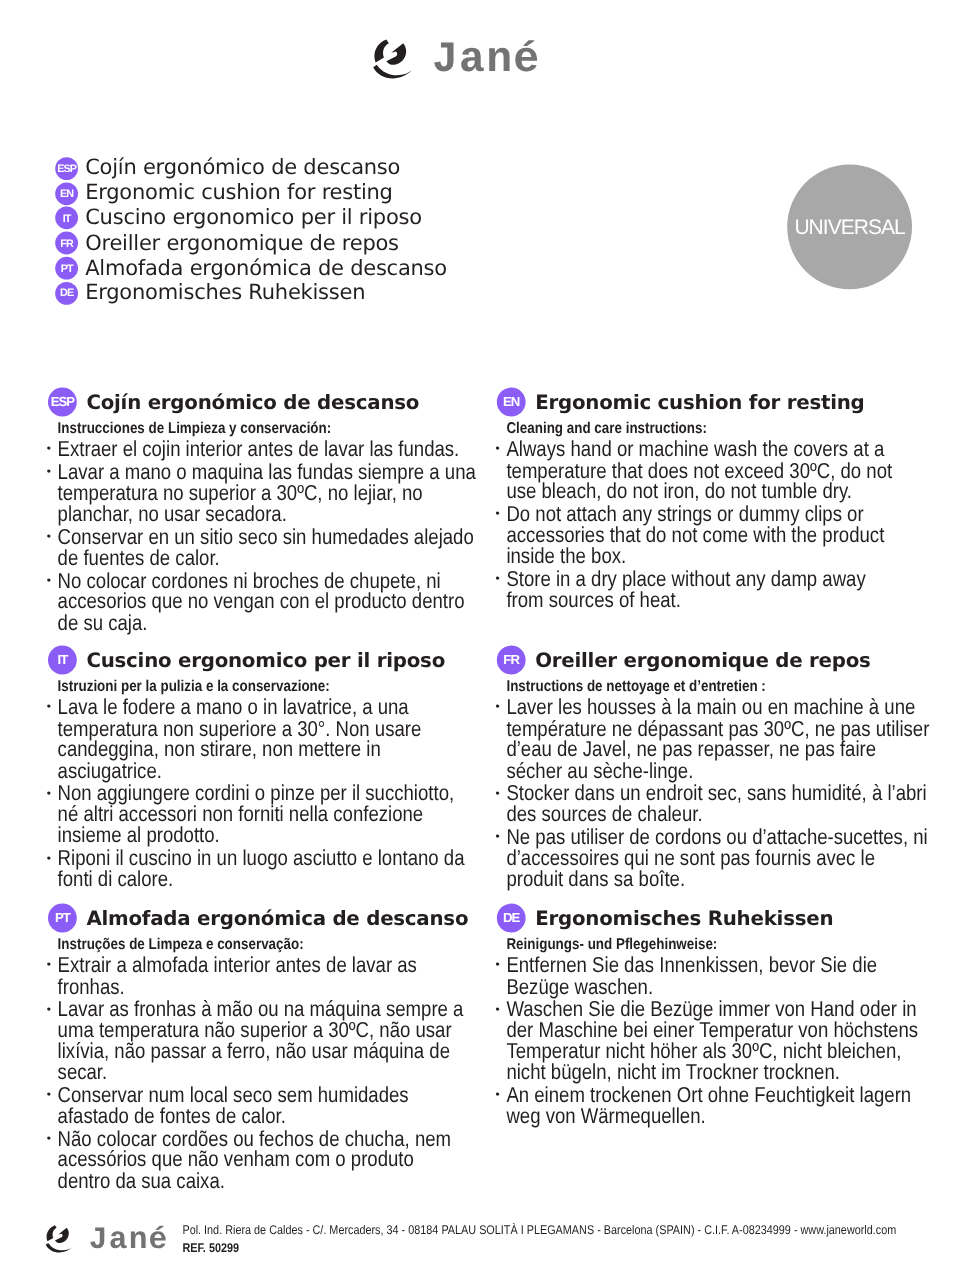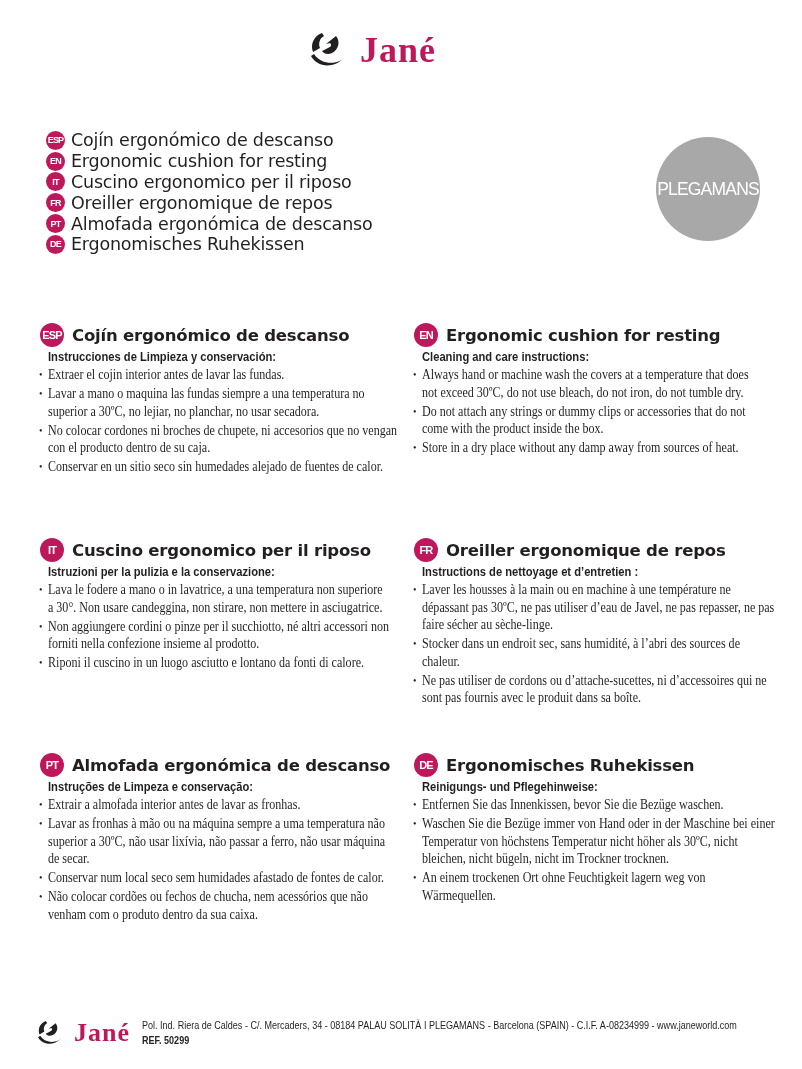--- a/index.html
+++ b/index.html
@@ -1,37 +1,37 @@
 <!DOCTYPE html>
 <html><head>
   <meta charset="utf-8">
   <style>
     * { margin: 0; padding: 0; box-sizing: border-box; }
     html, body { width: 802px; height: 1069px; background: #ffffff; overflow: hidden; }
     body { position: relative; font-family: "Liberation Sans", "DejaVu Sans", sans-serif; color: #231f20; }
 
     .logo-top { position: absolute; left: 308px; top: 28px; width: 186px; height: 44px; display: flex; align-items: center; }
     .logo-mark { width: 40px; height: 40px; }
-    .logo-word { font-family: Liberation Serif, serif; font-weight: bold; font-size: 36px; letter-spacing: 1px; margin-left: 12px; line-height: 1; color: #be185d; }
+    .logo-word { font-family: Liberation Mono, monospace; font-weight: bold; font-size: 36px; letter-spacing: 1px; margin-left: 12px; line-height: 1; color: #737373; }
 
     .title-list { position: absolute; left: 46px; top: 130px; }
     .title-row { display: flex; align-items: center; height: 20.8px; }
     .title-row .txt { font-family: "DejaVu Sans", sans-serif; font-size: 17.5px; line-height: 20px; color: #231f20; letter-spacing: -0.2px; }
 
-    .badge { display: inline-flex; align-items: center; justify-content: center; width: 19px; height: 19px; border-radius: 50%; background: #be185d; color: #ffffff; font-family: "Liberation Sans", sans-serif; font-weight: bold; font-size: 9px; letter-spacing: -0.8px; margin-right: 6px; flex-shrink: 0; }
+    .badge { display: inline-flex; align-items: center; justify-content: center; width: 19px; height: 19px; border-radius: 50%; background: #8b5cf6; color: #ffffff; font-family: "Liberation Sans", sans-serif; font-weight: bold; font-size: 9px; letter-spacing: -0.8px; margin-right: 6px; flex-shrink: 0; }
     .badge.lg { width: 24px; height: 24px; font-size: 11px; margin-right: 8px; }
 
     .universal { position: absolute; left: 656px; top: 137px; width: 104px; height: 104px; border-radius: 50%; background: #a8a8a8; display: flex; align-items: center; justify-content: center; color: #ffffff; font-family: "Liberation Sans", sans-serif; font-size: 17.5px; letter-spacing: -0.8px; }
 
     .section { position: absolute; }
     .sec-head { display: flex; align-items: center; height: 26px; white-space: nowrap; }
     .sec-head .h { font-family: "DejaVu Sans", sans-serif; font-weight: bold; font-size: 16.5px; color: #231f20; letter-spacing: -0.2px; }
     .sub { font-family: "Liberation Sans", sans-serif; font-weight: bold; font-size: 13px; line-height: 18px; margin-left: 8px; margin-top: 0px; transform: scaleX(0.86); transform-origin: left; white-space: nowrap; }
     .bullets { list-style: none; }
-    .bullets li { position: relative; padding-left: 8px; font-family: Liberation Serif, serif; font-size: 14px; line-height: 17.5px; margin-bottom: 1.5px; }
+    .bullets li { position: relative; padding-left: 8px; font-family: Liberation Sans, sans-serif; font-size: 18px; line-height: 17.5px; margin-bottom: 1.5px; }
     .bullets li::before { content: "•"; position: absolute; left: -1px; top: 0; font-size: 10px; }
     .bullets li span { display: block; transform: scaleX(0.86); transform-origin: left; width: 116%; }
 
     .footer { position: absolute; left: 36px; top: 1016px; width: 740px; height: 34px; display: flex; align-items: center; }
     .logo-foot { display: flex; align-items: center; }
     .logo-foot .logo-mark { width: 28px; height: 28px; }
     .logo-foot .logo-word { font-size: 26px; margin-left: 10px; }
     .foot-text { margin-left: 12px; font-family: "Liberation Sans", sans-serif; font-size: 10.5px; line-height: 15px; transform: scaleX(0.86); transform-origin: left; white-space: nowrap; }
     .foot-text .ref { font-weight: bold; }
   </style>
@@ -67,40 +67,40 @@
   <div class="title-row">
       <span class="badge">PT</span>
       <span class="txt">Almofada ergonómica de descanso</span>
     </div>
   <div class="title-row">
       <span class="badge">DE</span>
       <span class="txt">Ergonomisches Ruhekissen</span>
     </div>
 </div>
 
-<div class="universal">PLEGAMANS</div>
+<div class="universal">UNIVERSAL</div>
 
 <div class="section" style="left:40px; top:322px; width:360px;">
   <div class="sec-head">
     <span class="badge lg">ESP</span>
     <span class="h">Cojín ergonómico de descanso</span>
   </div>
   <div class="sub">Instrucciones de Limpieza y conservación:</div>
   <ul class="bullets">
     <li>
         <span>Extraer el cojin interior antes de lavar las fundas.</span>
       </li>
     <li>
         <span>Lavar a mano o maquina las fundas siempre a una temperatura no superior a 30ºC, no lejiar, no planchar, no usar secadora.</span>
       </li>
     <li>
+        <span>Conservar en un sitio seco sin humedades alejado de fuentes de calor.</span>
+      </li>
+    <li>
         <span>No colocar cordones ni broches de chupete, ni accesorios que no vengan con el producto dentro de su caja.</span>
-      </li>
-    <li>
-        <span>Conservar en un sitio seco sin humedades alejado de fuentes de calor.</span>
       </li>
   </ul>
 </div>
 
 <div class="section" style="left:414px; top:322px; width:340px;">
   <div class="sec-head">
     <span class="badge lg">EN</span>
     <span class="h">Ergonomic cushion for resting</span>
   </div>
   <div class="sub">Cleaning and care instructions:</div>

